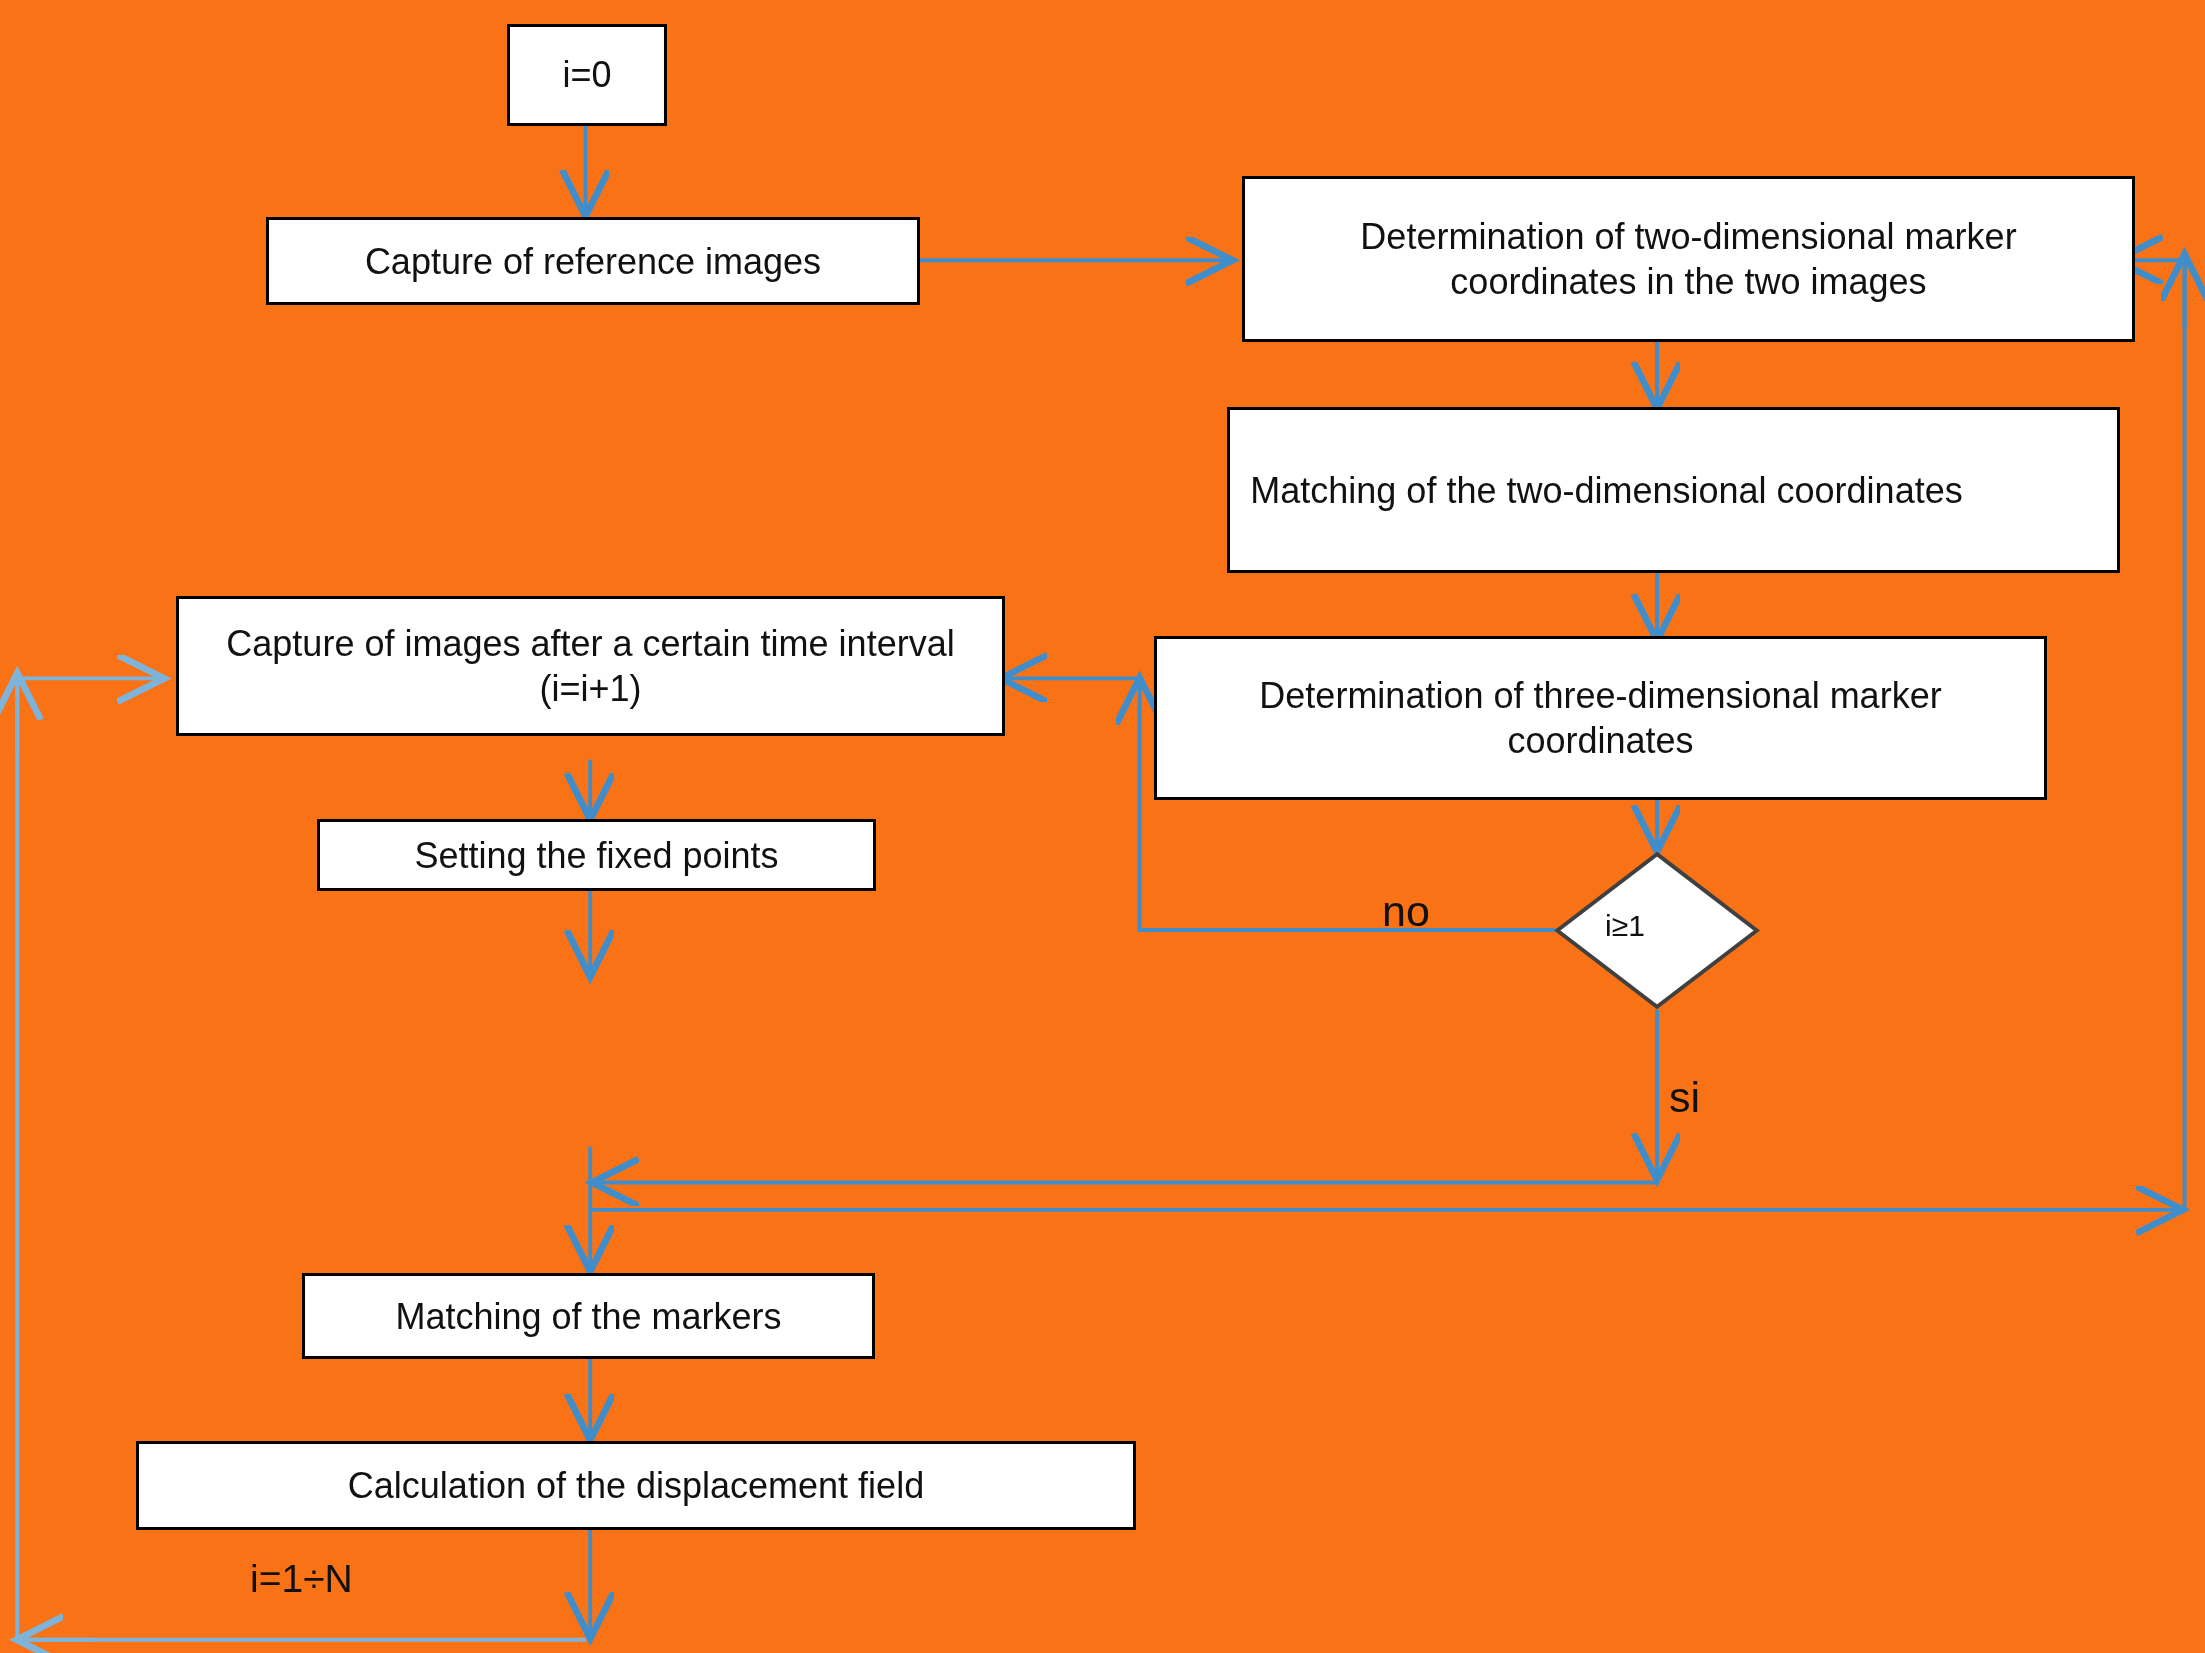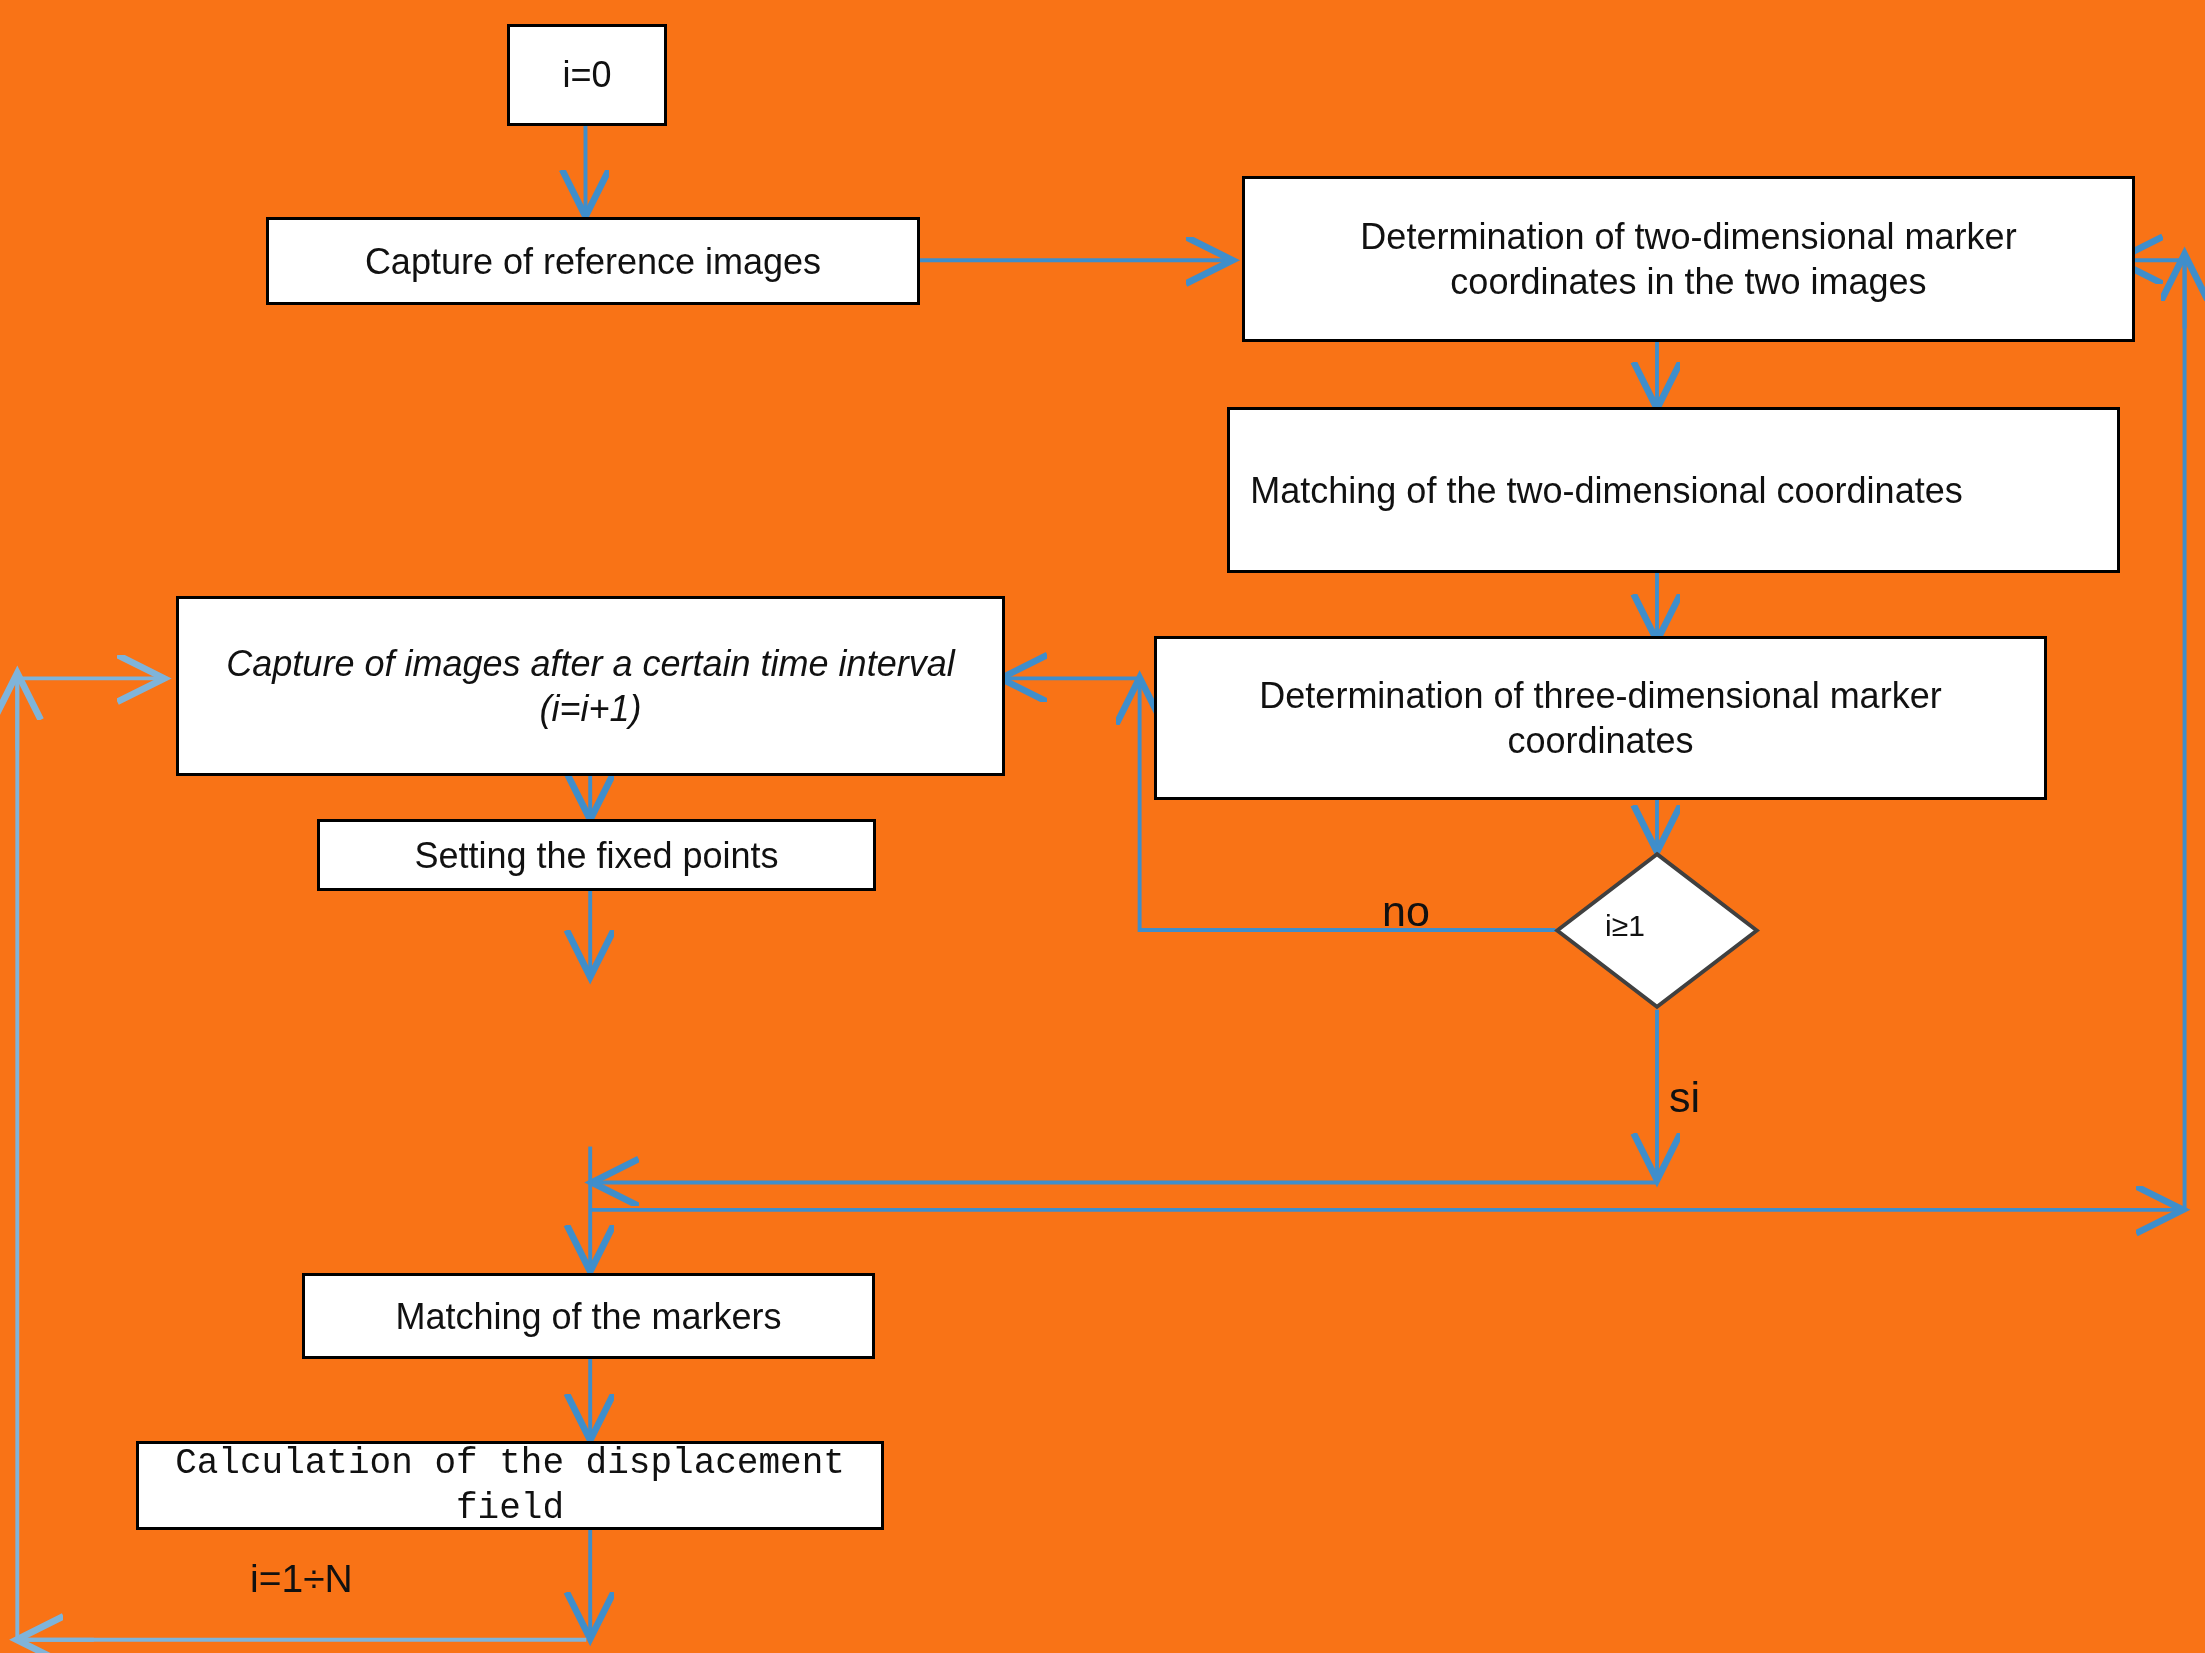--- a/index.html
+++ b/index.html
@@ -89,34 +89,34 @@
   </div>
 
   <div class="node left-align" style="left:1227px;top:407px;width:893px;height:166px;">
     <span class="node-text">Matching of the two-dimensional coordinates</span>
   </div>
 
   <div class="node" style="left:1154px;top:636px;width:893px;height:164px;padding:0 19px;">
     <span class="node-text">Determination of three-dimensional marker coordinates</span>
   </div>
 
-  <div class="node" style="left:176px;top:596px;width:829px;height:180px;padding:0 19px;font-style:italic;">
+  <div class="node" style="left:176px;top:596px;width:829px;height:140px;padding:0 19px;">
     <span class="node-text">Capture of images after a certain time interval (i=i+1)</span>
   </div>
 
   <div class="node" style="left:317px;top:819px;width:559px;height:72px;">
     <span class="node-text">Setting the fixed points</span>
   </div>
 
 
   <div class="node" style="left:302px;top:1273px;width:573px;height:86px;">
     <span class="node-text">Matching of the markers</span>
   </div>
 
-  <div class="node" style="left:136px;top:1441px;width:748px;height:89px;font-family:Liberation Mono, monospace;">
+  <div class="node" style="left:136px;top:1441px;width:1000px;height:89px;">
     <span class="node-text">Calculation of the displacement field</span>
   </div>
 
   <svg class="diamond" style="left:1554px;top:851px;width:206px;height:159px;" viewBox="0 0 264 204">
     <polygon points="132,4 260,102 132,200 4,102" fill="#ffffff" stroke="#404040" stroke-width="5"></polygon>
   </svg>
   <span class="diamond-label" style="left:1605px;top:909px;">i≥1</span>
 
   <span class="edge-label" style="left:1382px;top:887px;">no</span>
   <span class="edge-label" style="left:1669px;top:1073px;">si</span>

